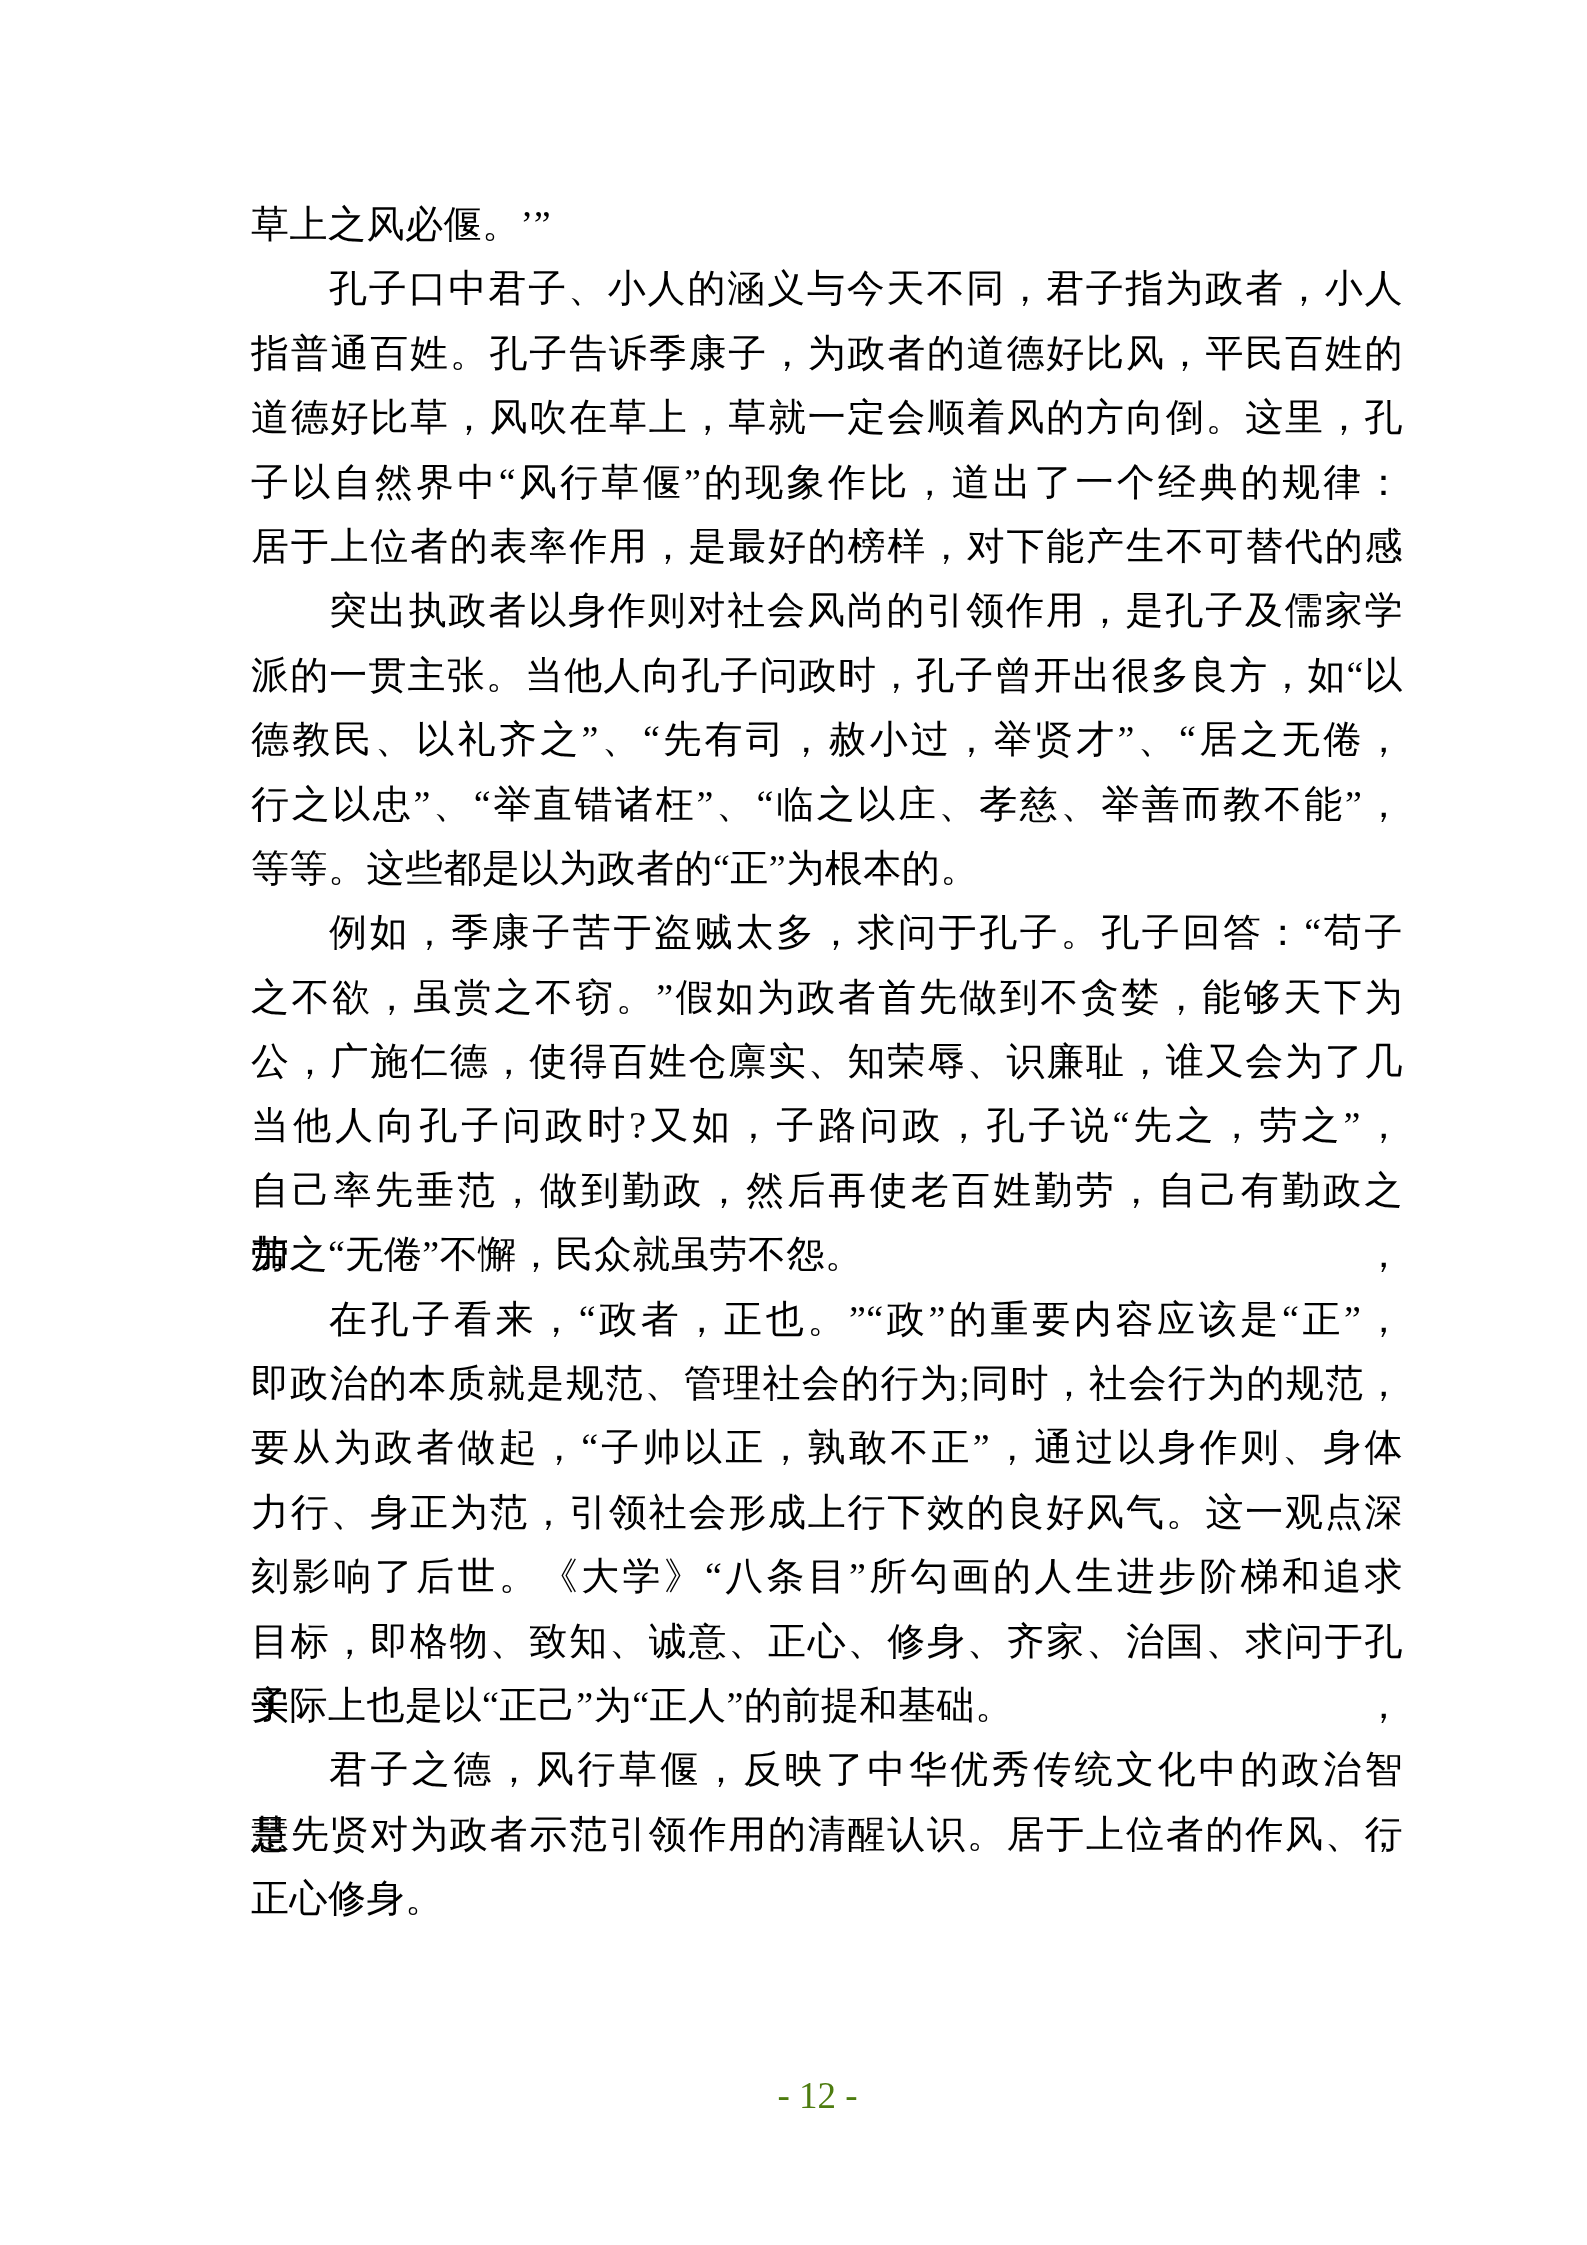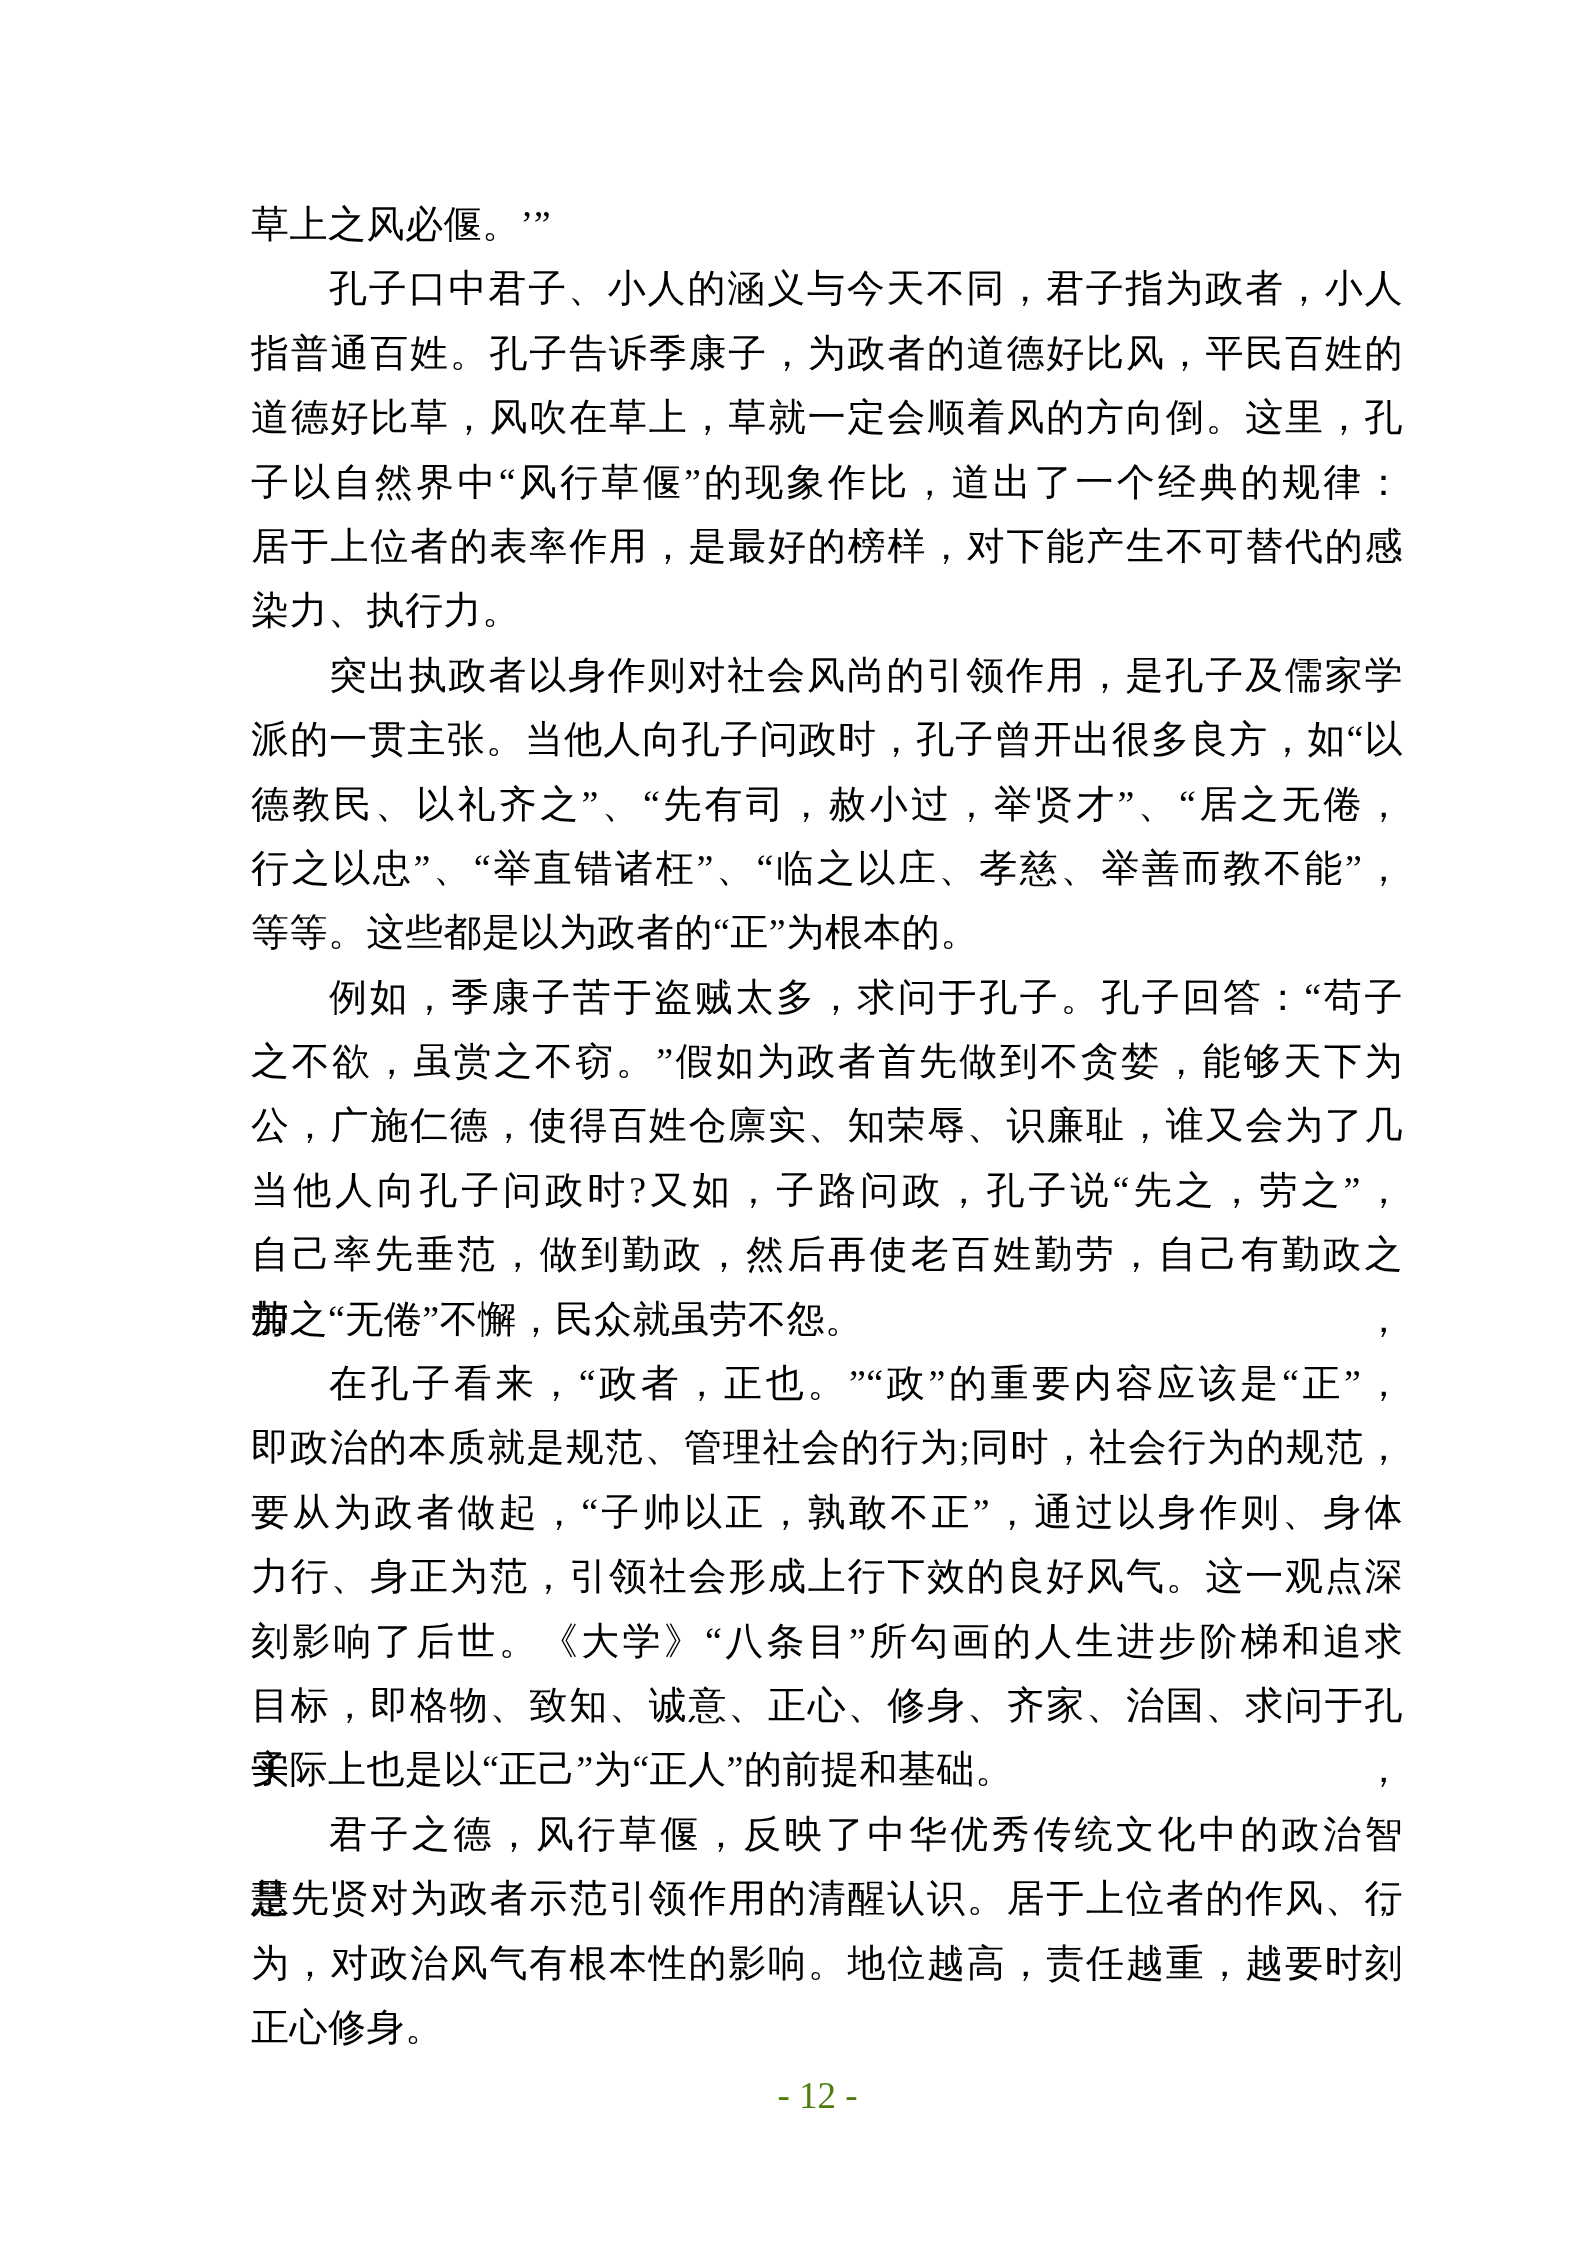--- a/index.html
+++ b/index.html
@@ -53,39 +53,37 @@
 <body>
 
 <div class="page">
   <div class="text-block">
     <div class="line">草上之风必偃。’”</div>
     <div class="line jfull indent">孔子口中君子、小人的涵义与今天不同，君子指为政者，小人</div>
     <div class="line jfull">指普通百姓。孔子告诉季康子，为政者的道德好比风，平民百姓的</div>
     <div class="line jfull">道德好比草，风吹在草上，草就一定会顺着风的方向倒。这里，孔</div>
     <div class="line jfull">子以自然界中“风行草偃”的现象作比，道出了一个经典的规律：</div>
     <div class="line jfull">居于上位者的表率作用，是最好的榜样，对下能产生不可替代的感</div>
-    <div class="line">染力、执行力。</div>
     <div class="line jfull indent">突出执政者以身作则对社会风尚的引领作用，是孔子及儒家学</div>
     <div class="line jfull">派的一贯主张。当他人向孔子问政时，孔子曾开出很多良方，如“以</div>
     <div class="line jfull">德教民、以礼齐之”、“先有司，赦小过，举贤才”、“居之无倦，</div>
     <div class="line jfull">行之以忠”、“举直错诸枉”、“临之以庄、孝慈、举善而教不能”，</div>
     <div class="line">等等。这些都是以为政者的“正”为根本的。</div>
     <div class="line jfull indent">例如，季康子苦于盗贼太多，求问于孔子。孔子回答：“苟子</div>
     <div class="line jfull">之不欲，虽赏之不窃。”假如为政者首先做到不贪婪，能够天下为</div>
     <div class="line jfull">公，广施仁德，使得百姓仓廪实、知荣辱、识廉耻，谁又会为了几</div>
     <div class="line jfull">当他人向孔子问政时?又如，子路问政，孔子说“先之，劳之”，</div>
     <div class="line jfull">自己率先垂范，做到勤政，然后再使老百姓勤劳，自己有勤政之劳，</div>
     <div class="line">加之“无倦”不懈，民众就虽劳不怨。</div>
     <div class="line jfull indent">在孔子看来，“政者，正也。”“政”的重要内容应该是“正”，</div>
     <div class="line jfull">即政治的本质就是规范、管理社会的行为;同时，社会行为的规范，</div>
     <div class="line jfull">要从为政者做起，“子帅以正，孰敢不正”，通过以身作则、身体</div>
     <div class="line jfull">力行、身正为范，引领社会形成上行下效的良好风气。这一观点深</div>
     <div class="line jfull">刻影响了后世。《大学》“八条目”所勾画的人生进步阶梯和追求</div>
     <div class="line jfull">目标，即格物、致知、诚意、正心、修身、齐家、治国、求问于孔子，</div>
     <div class="line">实际上也是以“正己”为“正人”的前提和基础。</div>
     <div class="line jfull indent">君子之德，风行草偃，反映了中华优秀传统文化中的政治智慧，</div>
     <div class="line jfull">是先贤对为政者示范引领作用的清醒认识。居于上位者的作风、行</div>
-    <div class="line jfull">为，对政治风气有根本性的影响。地位越高，责任越重，越要时刻</div>
     <div class="line">正心修身。</div>
   </div>
 
   <div class="footer">- 12 -</div>
 </div>
 
 </body></html>

